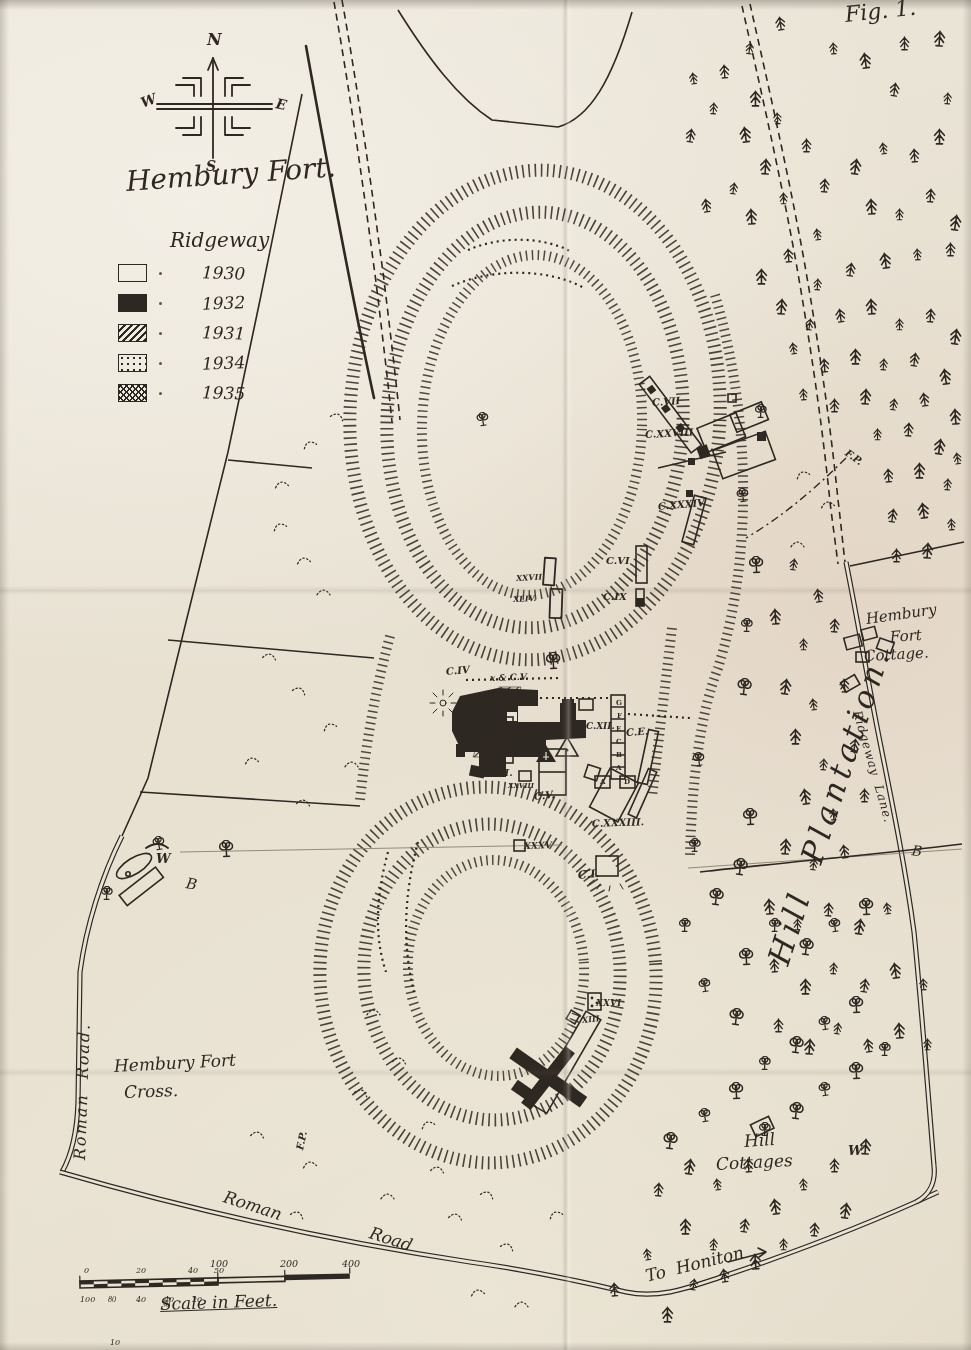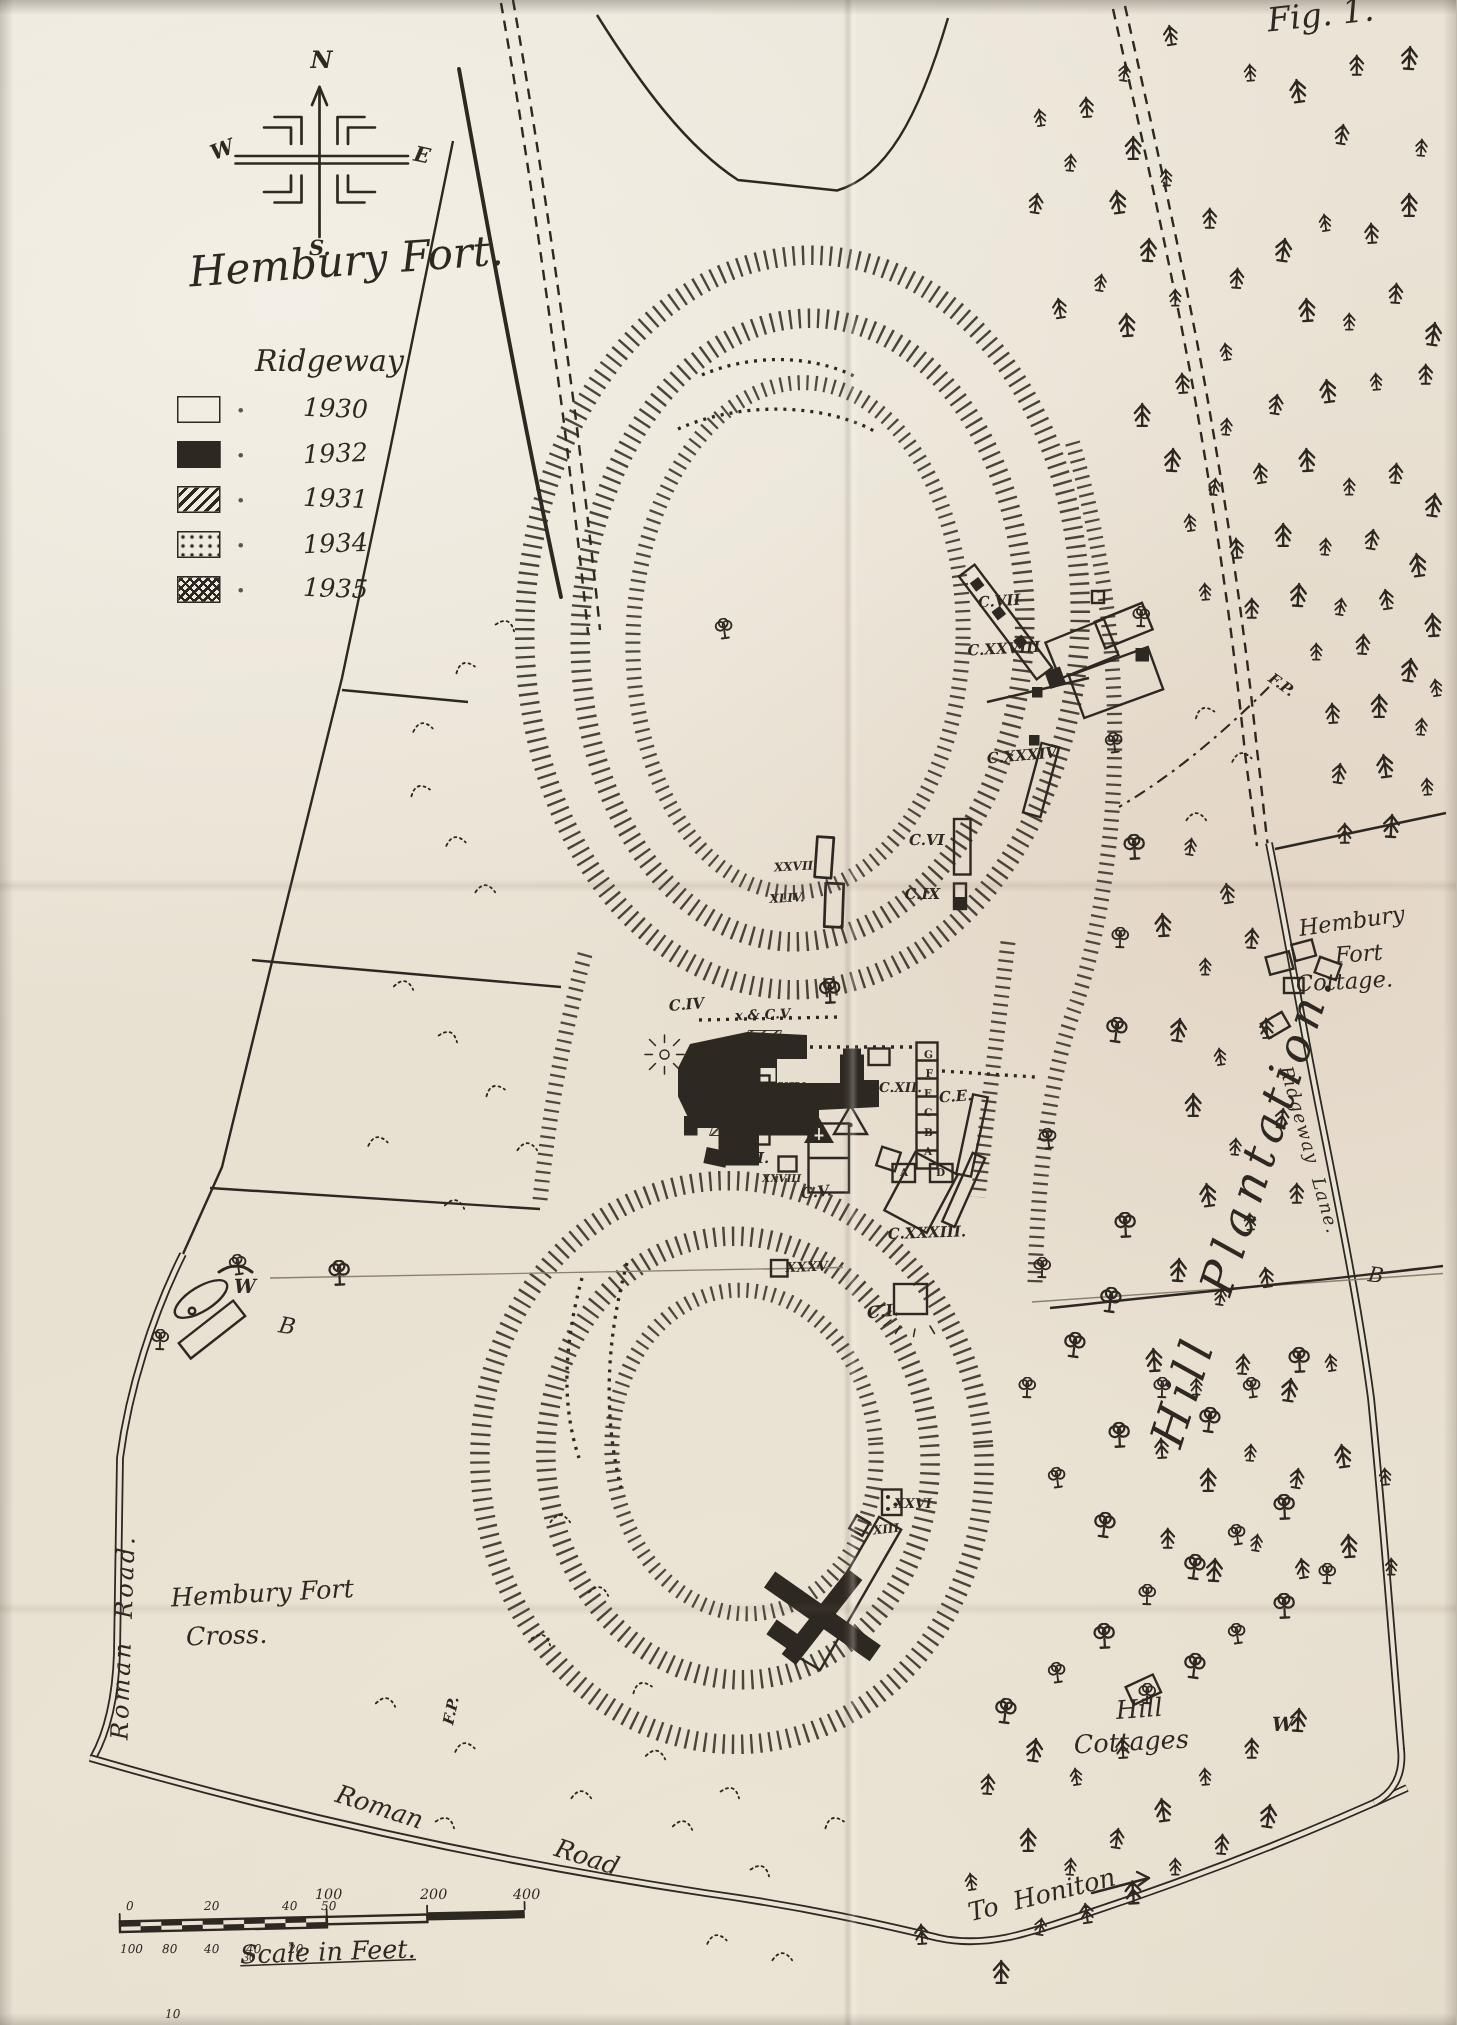--- a/index.html
+++ b/index.html
@@ -524,21 +524,21 @@
       <span class="snum" style="left: 84px; top: 1266px; font-size: 8px;">0</span>
       <span class="snum" style="left: 110px; top: 1338px; font-size: 8px;">10</span>
       <span class="snum" style="left: 136px; top: 1266px; font-size: 8px;">20</span>
       <span class="snum" style="left: 162px; top: 1300px; font-size: 8px; font-family: Liberation Serif, serif;">30</span>
       <span class="snum" style="left: 188px; top: 1266px; font-size: 8px;">40</span>
       <span class="snum" style="left: 214px; top: 1266px; font-size: 8px;">50</span>
       <span class="snum" style="left: 210px; top: 1258px; font-size: 9.5px;">100</span>
       <span class="snum" style="left: 280px; top: 1258px; font-size: 9.5px;">200</span>
       <span class="snum" style="left: 342px; top: 1258px; font-size: 9.5px;">400</span>
       <span class="snum" style="left: 80px; top: 1295px; font-size: 8px;">100</span>
-      <span class="snum" style="left: 108px; top: 1295px; font-size: 8px;">80</span>
+      <span class="snum" style="left: 108px; top: 1295px; font-size: 8px; font-family: Liberation Serif, serif;">80</span>
       <span class="snum" style="left: 136px; top: 1295px; font-size: 8px;">40</span>
       <span class="snum" style="left: 164px; top: 1295px; font-size: 8px;">40</span>
       <span class="snum" style="left: 192px; top: 1295px; font-size: 8px;">20</span>
     </div>
 
   <div class="crease" id="cr-v"></div>
   <div class="crease" id="cr-h1"></div>
   <div class="crease" id="cr-h2"></div>
   <div class="edge" id="edge-t"></div>
   <div class="edge" id="edge-l"></div>

